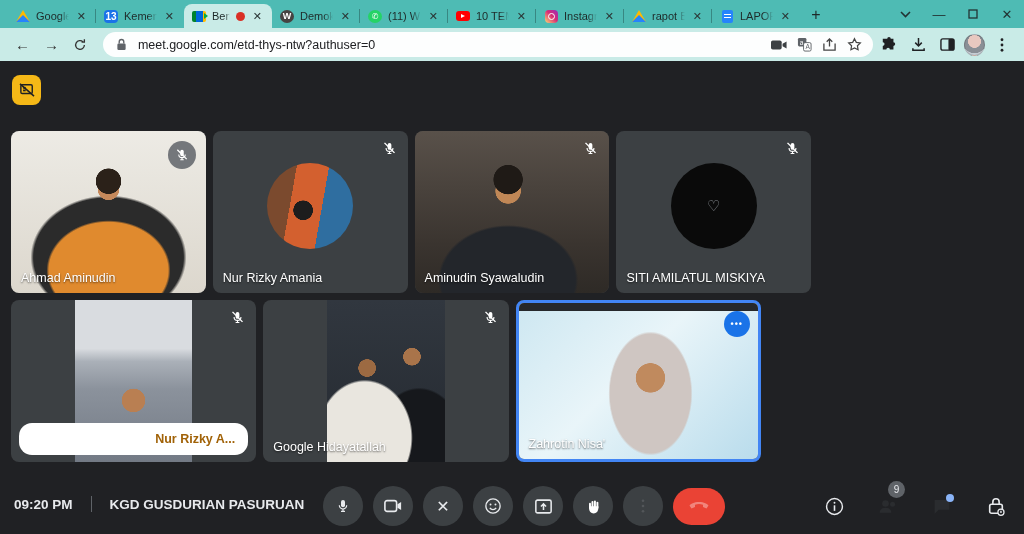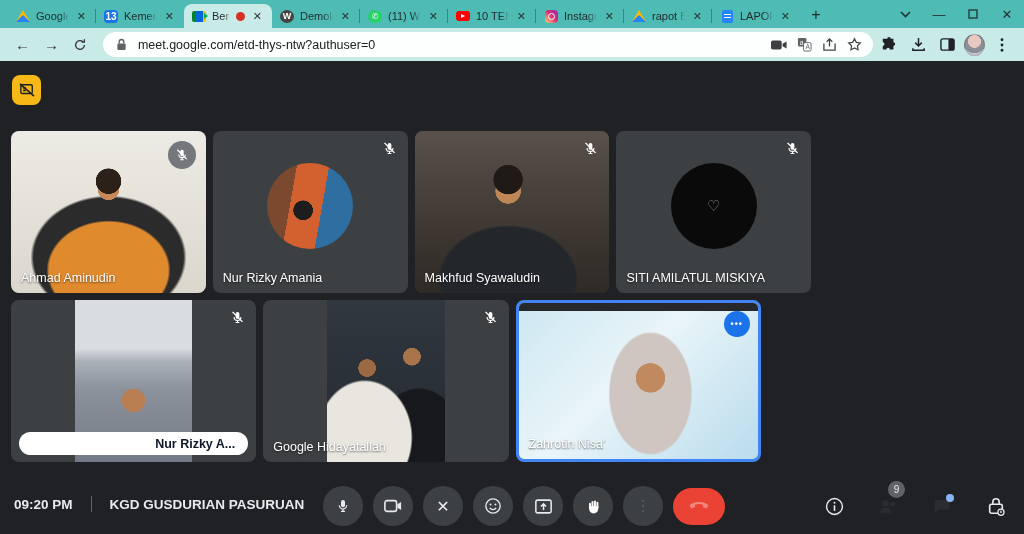--- a/index.html
+++ b/index.html
@@ -54,21 +54,21 @@
   .row { position:absolute; left:11px; right:11px; display:grid; gap:7px; }
   .row1 { top:70px; height:162px; grid-template-columns:repeat(5,1fr); }
   .row2 { top:239px; height:162px; grid-template-columns:repeat(4,1fr); }
   .tile { position:relative; background:#3c4043; border-radius:8px; overflow:hidden; }
   .tile .nm { position:absolute; left:10px; bottom:8px; font-size:12.5px; color:#fff; text-shadow:0 1px 2px rgba(0,0,0,.6); white-space:nowrap; }
   .micoff { position:absolute; top:10px; right:10px; width:16px; height:16px; }
   .micoff.circ { width:28px; height:28px; border-radius:50%; background:rgba(95,99,104,.85); display:flex; align-items:center; justify-content:center; }
   .selfborder { border:3px solid #4285f4; }
   .moredots { position:absolute; top:8px; right:8px; width:26px; height:26px; border-radius:50%; background:#1a73e8; color:#fff; display:flex; align-items:center; justify-content:center; font-size:9px; letter-spacing:1px; font-weight:bold; cursor:pointer; }
   .avcircle { position:absolute; left:50%; top:46%; transform:translate(-50%,-50%); border-radius:50%; }
-  .namepill { position:absolute; left:8px; right:8px; bottom:7px; height:23px; background:#fff; border-radius:13px; display:flex; align-items:center; justify-content:flex-end; padding-right:13px; font-size:12.5px; font-weight:bold; color:#0f172a; }
+  .namepill { position:absolute; left:8px; right:8px; bottom:7px; height:32px; background:#fff; border-radius:13px; display:flex; align-items:center; justify-content:flex-end; padding-right:13px; font-size:12.5px; font-weight:bold; color:#a16207; }
 
   
   .vfull { position:absolute; inset:0; }
   .vstrip { position:absolute; top:0; bottom:0; left:26%; width:48%; }
   .v-ahmad { background:
     radial-gradient(circle 13px at 50% 31%, #2b2119 96%, transparent),
     radial-gradient(circle 11px at 50% 36%, #c6895b 96%, transparent),
     radial-gradient(62px 50px at 50% 86%, #e08a2e 0 96%, transparent),
     radial-gradient(78px 62px at 50% 78%, #2b2b2b 0 96%, transparent),
     linear-gradient(180deg,#edebe5,#dcd7cd); }
@@ -302,21 +302,21 @@
           <svg width="15" height="15" viewBox="0 0 24 24">
               <path d="M12 3a3 3 0 0 1 3 3v5a3 3 0 0 1-6 0V6a3 3 0 0 1 3-3z" fill="#fff"></path>
               <path d="M6.5 11a5.5 5.5 0 0 0 11 0" stroke="#fff" stroke-width="1.8" fill="none"></path>
               <path d="M12 16.5V20M9 20h6" stroke="#fff" stroke-width="1.8"></path>
               <line x1="4" y1="3" x2="20" y2="19" stroke="#fff" stroke-width="2.2"></line>
             </svg>
         </span>
       </div>
       <div class="tile">
         <div class="vfull v-makhfud"></div>
-        <span class="nm">Makhfud Syawaludin</span>
+        <span class="nm">Aminudin Syawaludin</span>
         <span class="micoff">
           <svg width="15" height="15" viewBox="0 0 24 24">
               <path d="M12 3a3 3 0 0 1 3 3v5a3 3 0 0 1-6 0V6a3 3 0 0 1 3-3z" fill="#fff"></path>
               <path d="M6.5 11a5.5 5.5 0 0 0 11 0" stroke="#fff" stroke-width="1.8" fill="none"></path>
               <path d="M12 16.5V20M9 20h6" stroke="#fff" stroke-width="1.8"></path>
               <line x1="4" y1="3" x2="20" y2="19" stroke="#fff" stroke-width="2.2"></line>
             </svg>
         </span>
       </div>
       <div class="tile">

